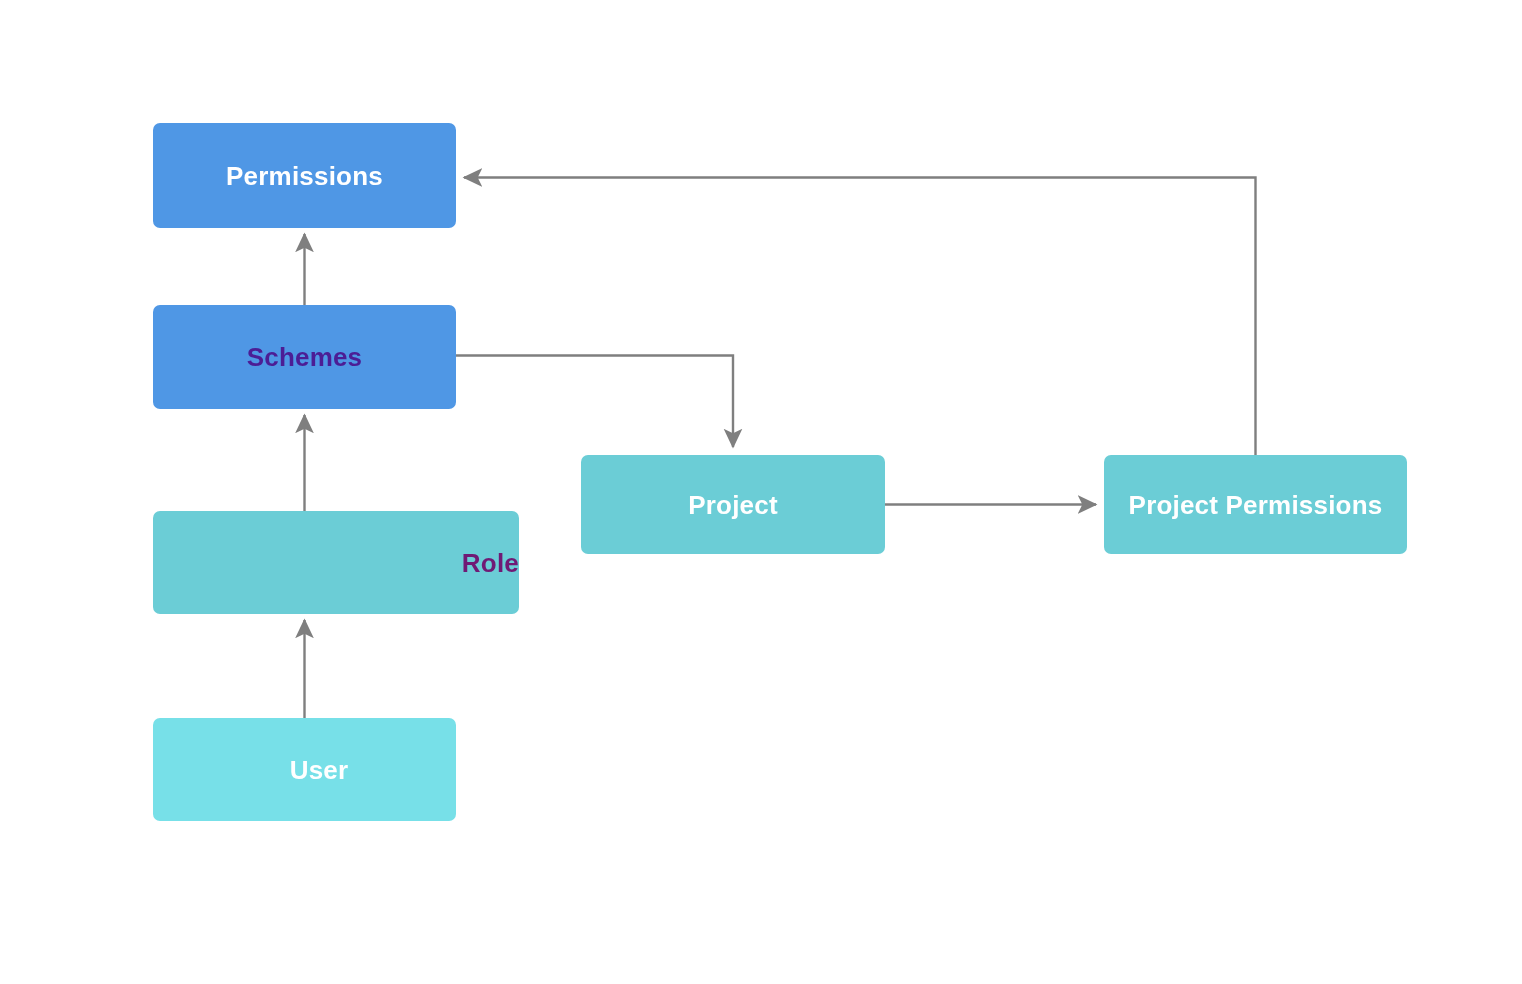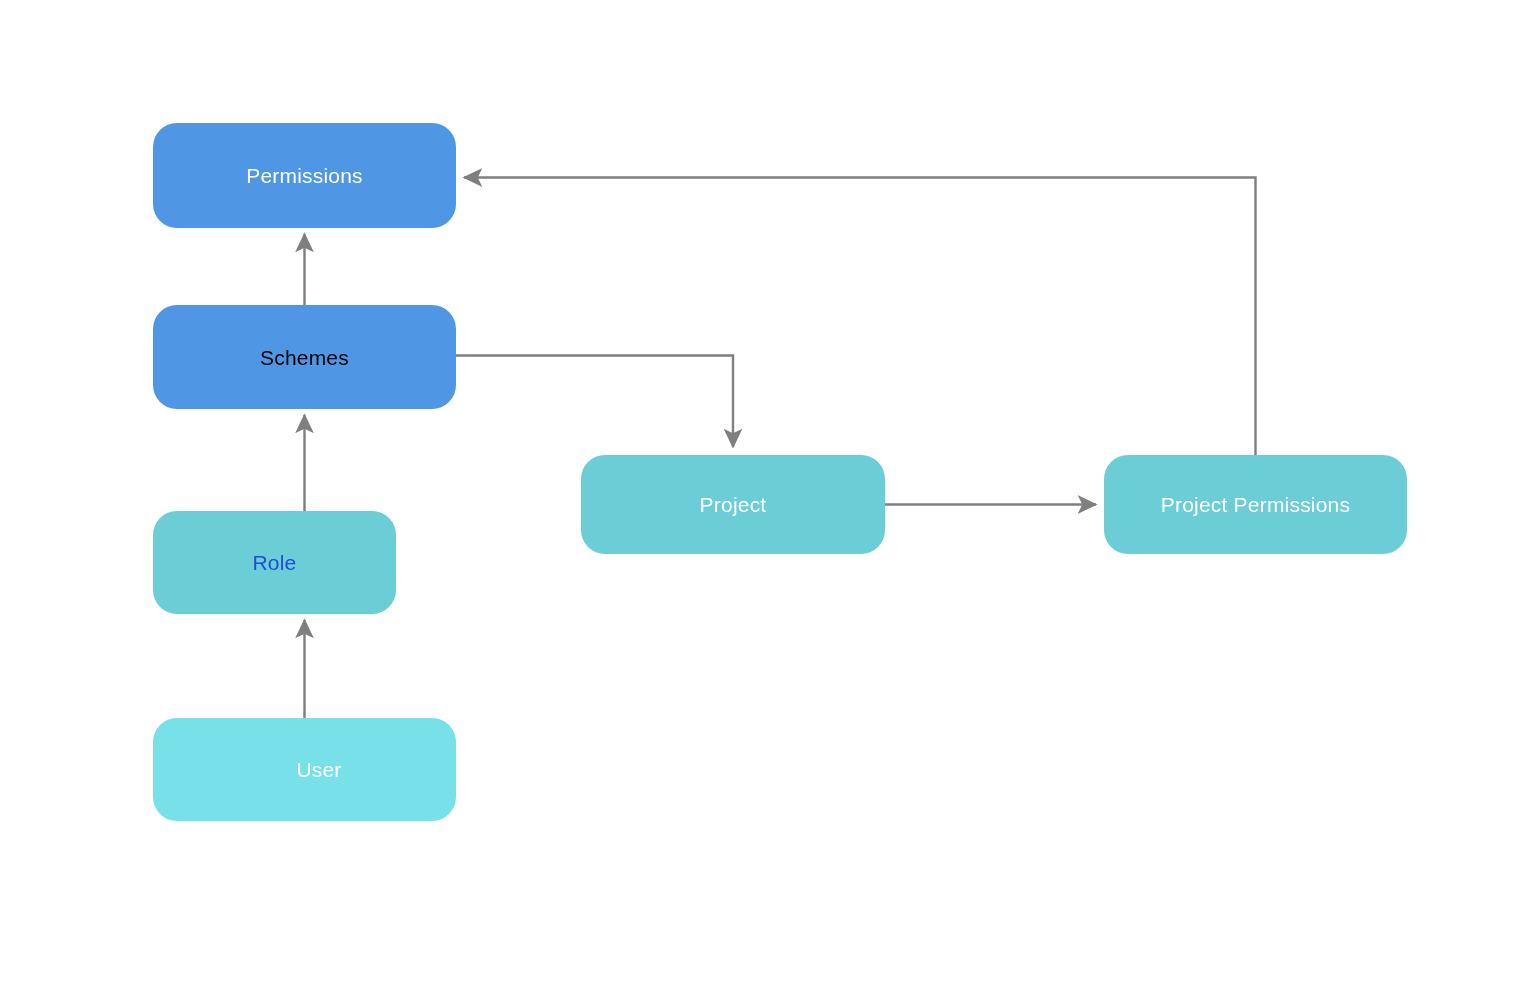--- a/index.html
+++ b/index.html
@@ -21,27 +21,27 @@
   #connector-layer {
     position: absolute;
     left: 0;
     top: 0;
     width: 1522px;
     height: 984px;
   }
   .node {
     position: absolute;
     box-sizing: border-box;
-    border-radius: 24px;
+    border-radius: 7px;
     display: flex;
     align-items: center;
     justify-content: center;
     color: #ffffff;
-    font-size: 21px;
-    font-weight: 400;
+    font-size: 26px;
+    font-weight: 700;
     letter-spacing: 0.2px;
     line-height: 1;
     text-align: center;
     z-index: 2;
     -webkit-font-smoothing: antialiased;
   }
   .node-label {
     display: block;
     pointer-events: none;
   }
@@ -87,25 +87,25 @@
 
     <g>
       <path d="M1255.5,455 L1255.5,177.5 L464,177.5" fill="none" stroke="#7f7f7f" stroke-width="2.4" stroke-linejoin="miter" marker-end="url(#arrowhead)"></path>
     </g>
   </svg>
 
   <div class="node" id="node-permissions" style="background-color: rgb(79, 151, 229); left: 153px; top: 123px; width: 303px; height: 105px; color: rgb(255, 255, 255);">
     <span class="node-label">Permissions</span>
   </div>
 
-  <div class="node" id="node-schemes" style="background-color: rgb(79, 151, 229); left: 153px; top: 305px; width: 303px; height: 104px; color: #000000;">
+  <div class="node" id="node-schemes" style="background-color: rgb(79, 151, 229); left: 153px; top: 305px; width: 303px; height: 104px; color: #4c1d95;">
     <span class="node-label">Schemes</span>
   </div>
 
-  <div class="node" id="node-role" style="background-color: rgb(107, 205, 214); left: 153px; top: 511px; width: 243px; height: 103px; color: #1d4ed8;">
+  <div class="node" id="node-role" style="background-color: rgb(107, 205, 214); left: 153px; top: 511px; width: 366px; height: 103px; color: #701a75; justify-content: flex-end;">
     <span class="node-label">Role</span>
   </div>
 
   <div class="node" id="node-user" style="background-color: rgb(119, 224, 232); left: 153px; top: 718px; width: 303px; height: 103px; color: rgb(255, 255, 255);">
     <span class="node-label">User</span>
   </div>
 
   <div class="node" id="node-projects" style="background-color: rgb(107, 205, 214); left: 581px; top: 455px; width: 304px; height: 99px; color: rgb(255, 255, 255);">
     <span class="node-label">Project</span>
   </div>

